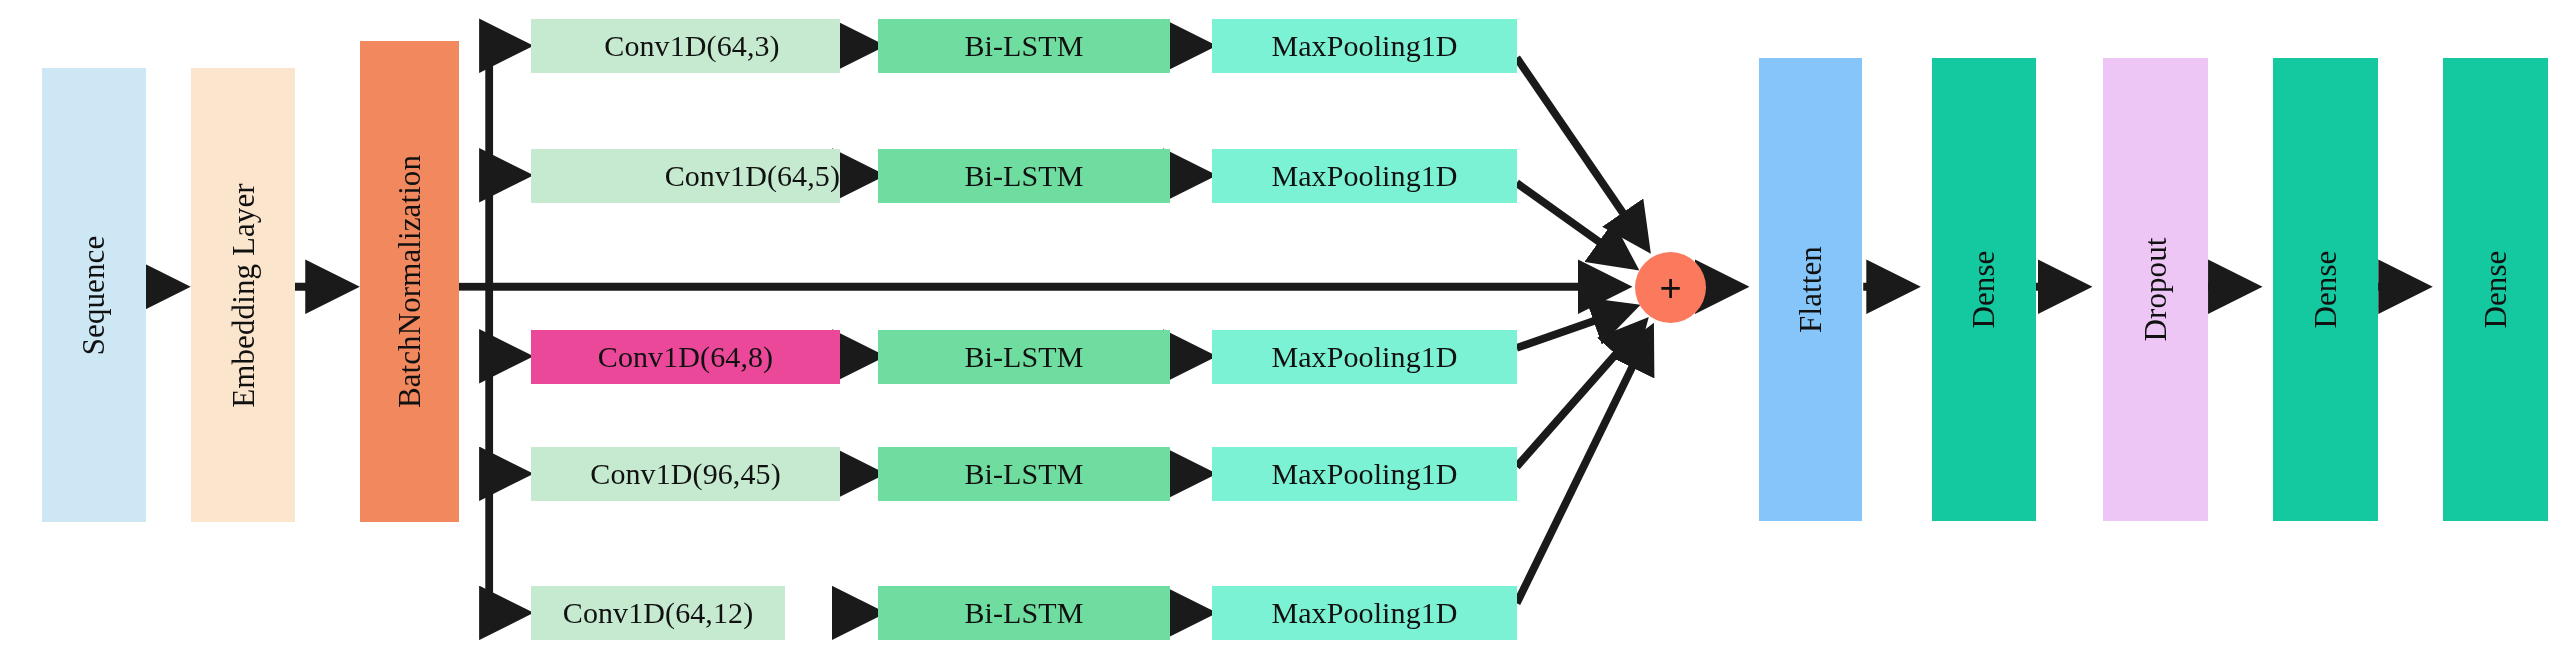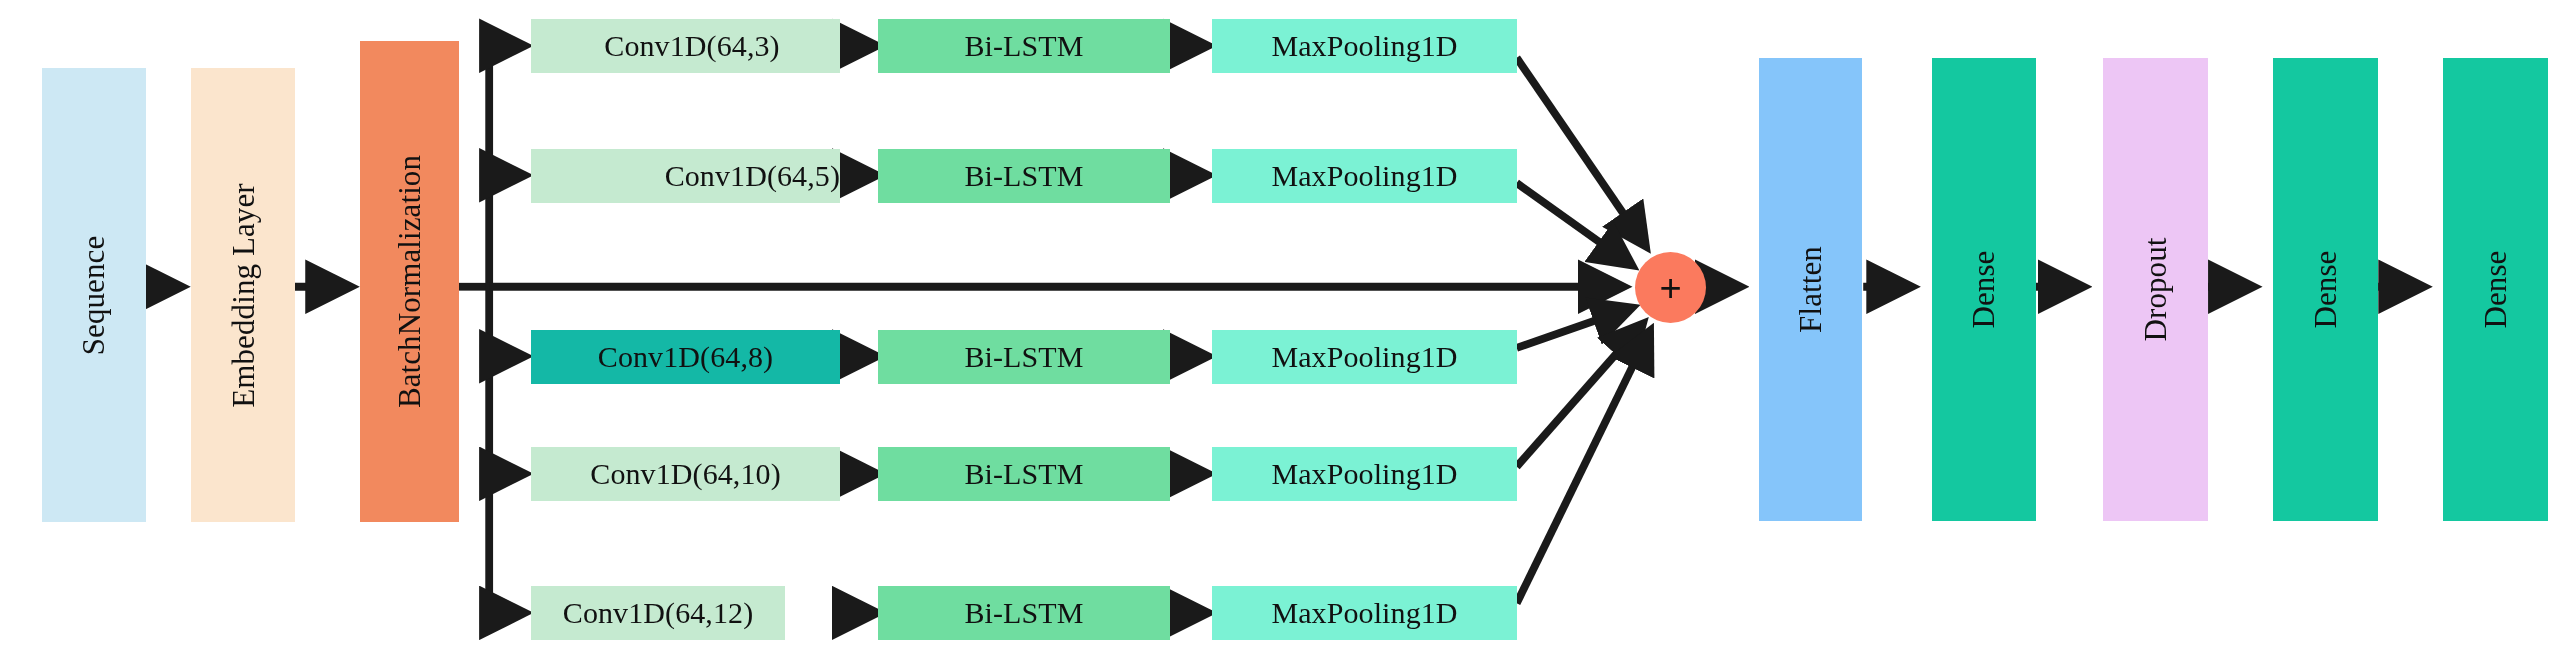--- a/index.html
+++ b/index.html
@@ -140,32 +140,32 @@
   <div class="block hblock" style="left:531px; top:149px; width:309px; height:54px; background:#c5ead0;justify-content:flex-end;">
     <span class="lbl">Conv1D(64,5)</span>
   </div>
   <div class="block hblock" style="left:878px; top:149px; width:292px; height:54px; background:#6fdda0;">
     <span class="lbl">Bi-LSTM</span>
   </div>
   <div class="block hblock" style="left:1212px; top:149px; width:305px; height:54px; background:#7bf2d4;">
     <span class="lbl">MaxPooling1D</span>
   </div>
 
-  <div class="block hblock" style="left:531px; top:330px; width:309px; height:54px; background:#14b8a6;">
+  <div class="block hblock" style="left:531px; top:330px; width:309px; height:54px; background:#ec4899;">
     <span class="lbl">Conv1D(64,8)</span>
   </div>
   <div class="block hblock" style="left:878px; top:330px; width:292px; height:54px; background:#6fdda0;">
     <span class="lbl">Bi-LSTM</span>
   </div>
   <div class="block hblock" style="left:1212px; top:330px; width:305px; height:54px; background:#7bf2d4;">
     <span class="lbl">MaxPooling1D</span>
   </div>
 
   <div class="block hblock" style="left:531px; top:447px; width:309px; height:54px; background:#c5ead0;">
-    <span class="lbl">Conv1D(64,10)</span>
+    <span class="lbl">Conv1D(96,45)</span>
   </div>
   <div class="block hblock" style="left:878px; top:447px; width:292px; height:54px; background:#6fdda0;">
     <span class="lbl">Bi-LSTM</span>
   </div>
   <div class="block hblock" style="left:1212px; top:447px; width:305px; height:54px; background:#7bf2d4;">
     <span class="lbl">MaxPooling1D</span>
   </div>
 
   <div class="block hblock" style="left:531px; top:586px; width:254px; height:54px; background:#c5ead0;">
     <span class="lbl">Conv1D(64,12)</span>

